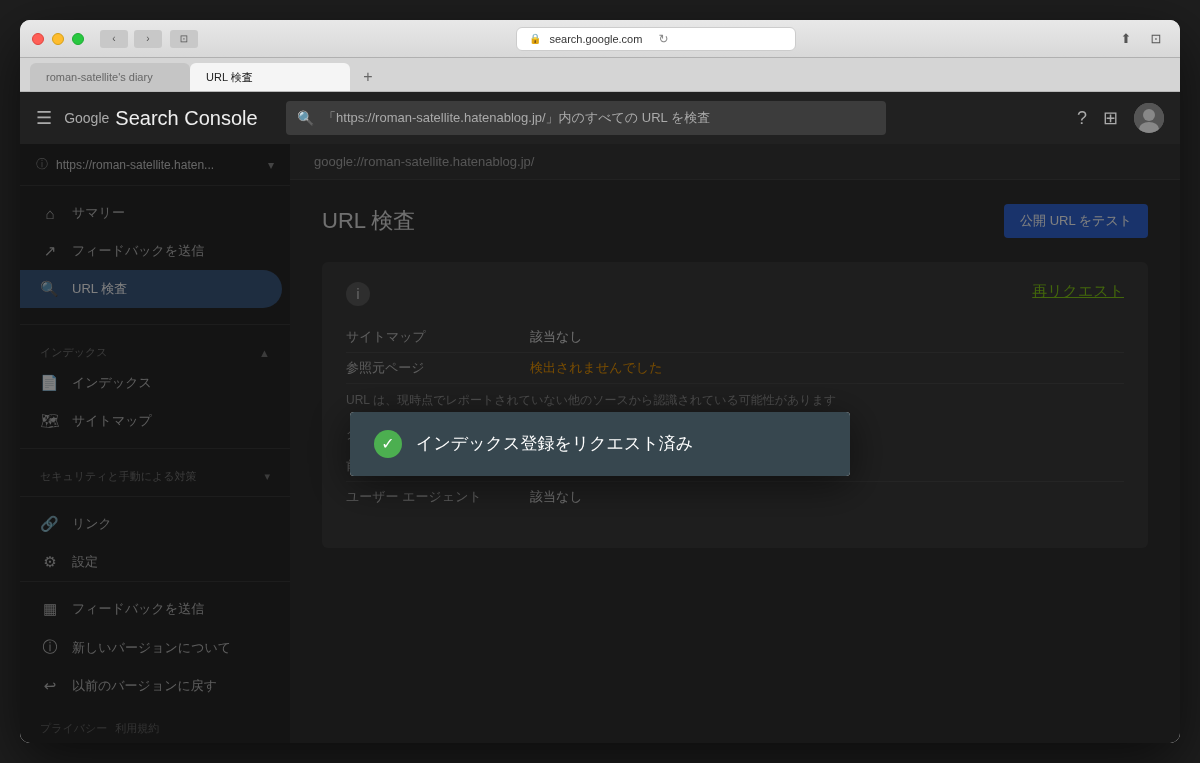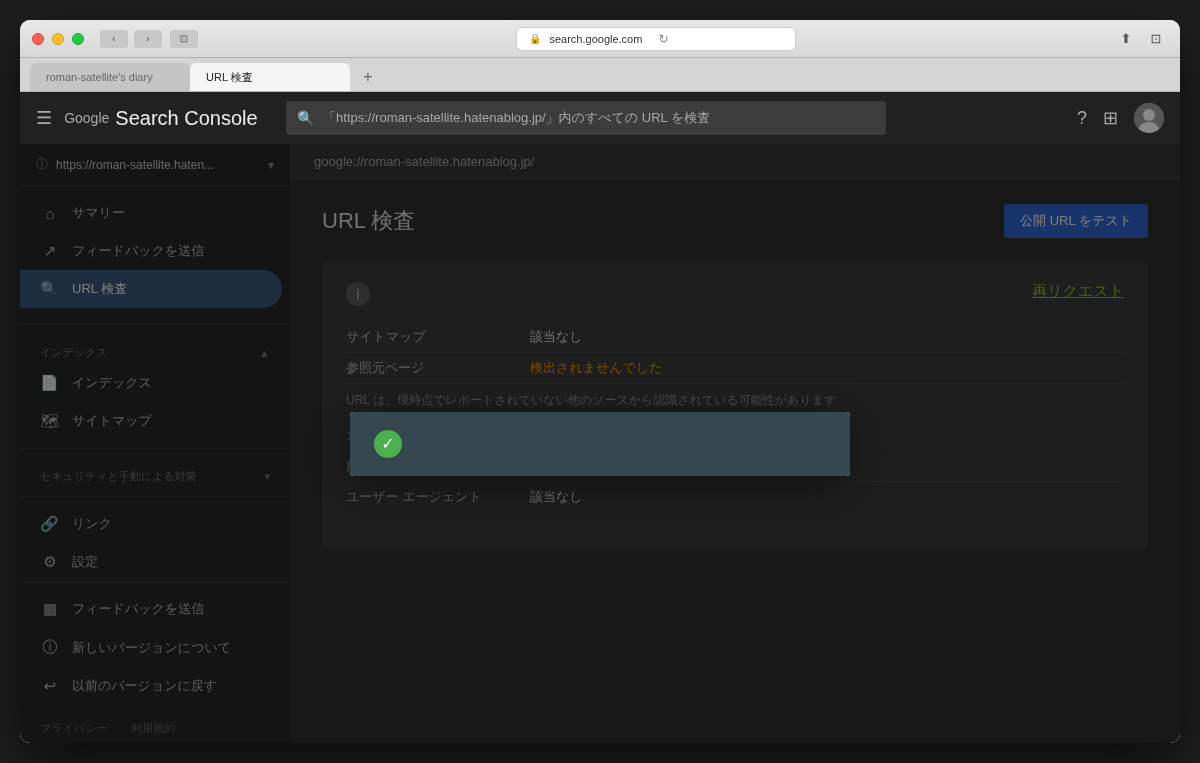--- a/index.html
+++ b/index.html
@@ -154,21 +154,21 @@
     .nav-section-label {
       padding: 12px 20px 4px;
       font-size: 11px;
       color: #777;
       display: flex;
       align-items: center;
       justify-content: space-between;
     }
     .sidebar-divider { border: none; border-top: 1px solid #3a3a3a; margin: 8px 0; }
     .sidebar-bottom { margin-top: auto; padding: 8px 0; border-top: 1px solid #3a3a3a; }
-    .sidebar-footer { padding: 8px 20px; font-size: 11px; color: #666; display: flex; gap: 24px; }
+    .sidebar-footer { padding: 8px 20px; font-size: 11px; color: #666; display: flex; gap: 8px; }
 
     
     .content-area {
       flex: 1;
       background: #303030;
       overflow-y: auto;
       padding: 0;
     }
     .breadcrumb-bar {
       background: #383838;
@@ -494,18 +494,19 @@
               </div>
             </div>
           </div>
         </div>
       </div>
 
       <div class="overlay">
         <div class="dialog">
           <div class="dialog-header">
             <div class="dialog-check-icon">✓</div>
+            <span class="dialog-header-title">インデックス登録をリクエスト済み</span>
           </div>
         </div>
       </div>
     </div>
   </div>
 </div>
 
 </body></html>

